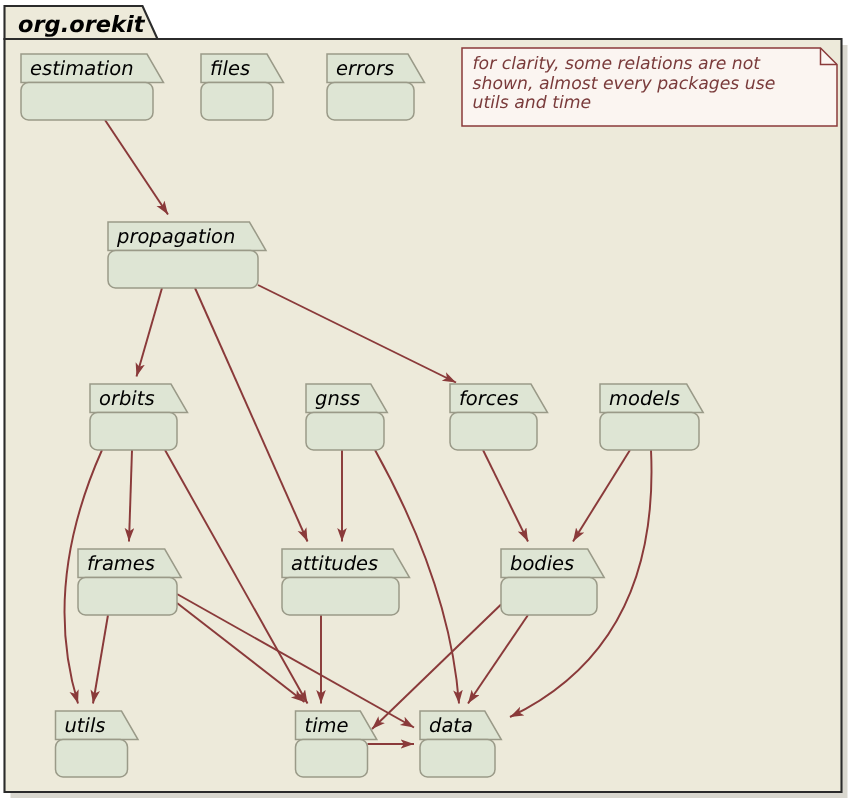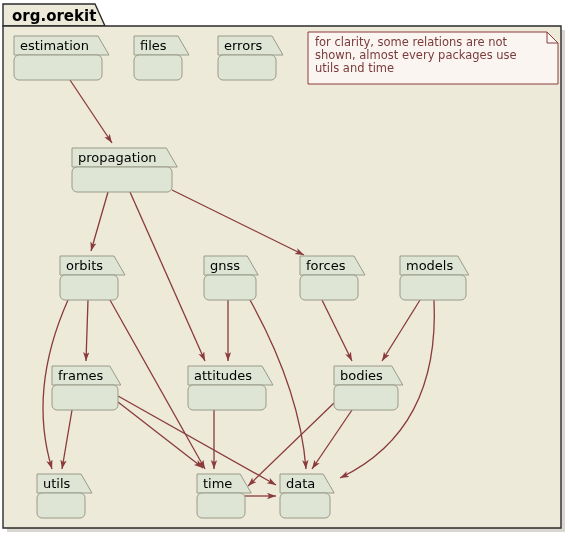--- a/index.html
+++ b/index.html
@@ -1,18 +1,18 @@
 <!DOCTYPE html>
 <html><head>
 <meta charset="utf-8">
 <style>
   html,body{margin:0;padding:0;background:#ffffff;}
   body{width:567px;height:534px;overflow:hidden;
        font-family:"DejaVu Sans","Liberation Sans",sans-serif;}
-  #stage{position:relative;width:567px;height:534px;}
+  #stage{position:relative;width:567px;height:534px;font-style:italic;}
   svg{display:block;}
   .pkg-label{font-family:"DejaVu Sans","Liberation Sans",sans-serif;font-size:13px;fill:#000000;}
   .outer-label{font-family:"DejaVu Sans","Liberation Sans",sans-serif;font-size:15px;font-weight:bold;fill:#000000;}
   .note-text{font-family:"DejaVu Sans","Liberation Sans",sans-serif;font-size:11.5px;fill:#7A3B3B;}
 </style>
 </head>
 <body>
 
 <div id="stage">
   <svg id="svg-root" width="567" height="534" viewBox="0 0 567 534">

